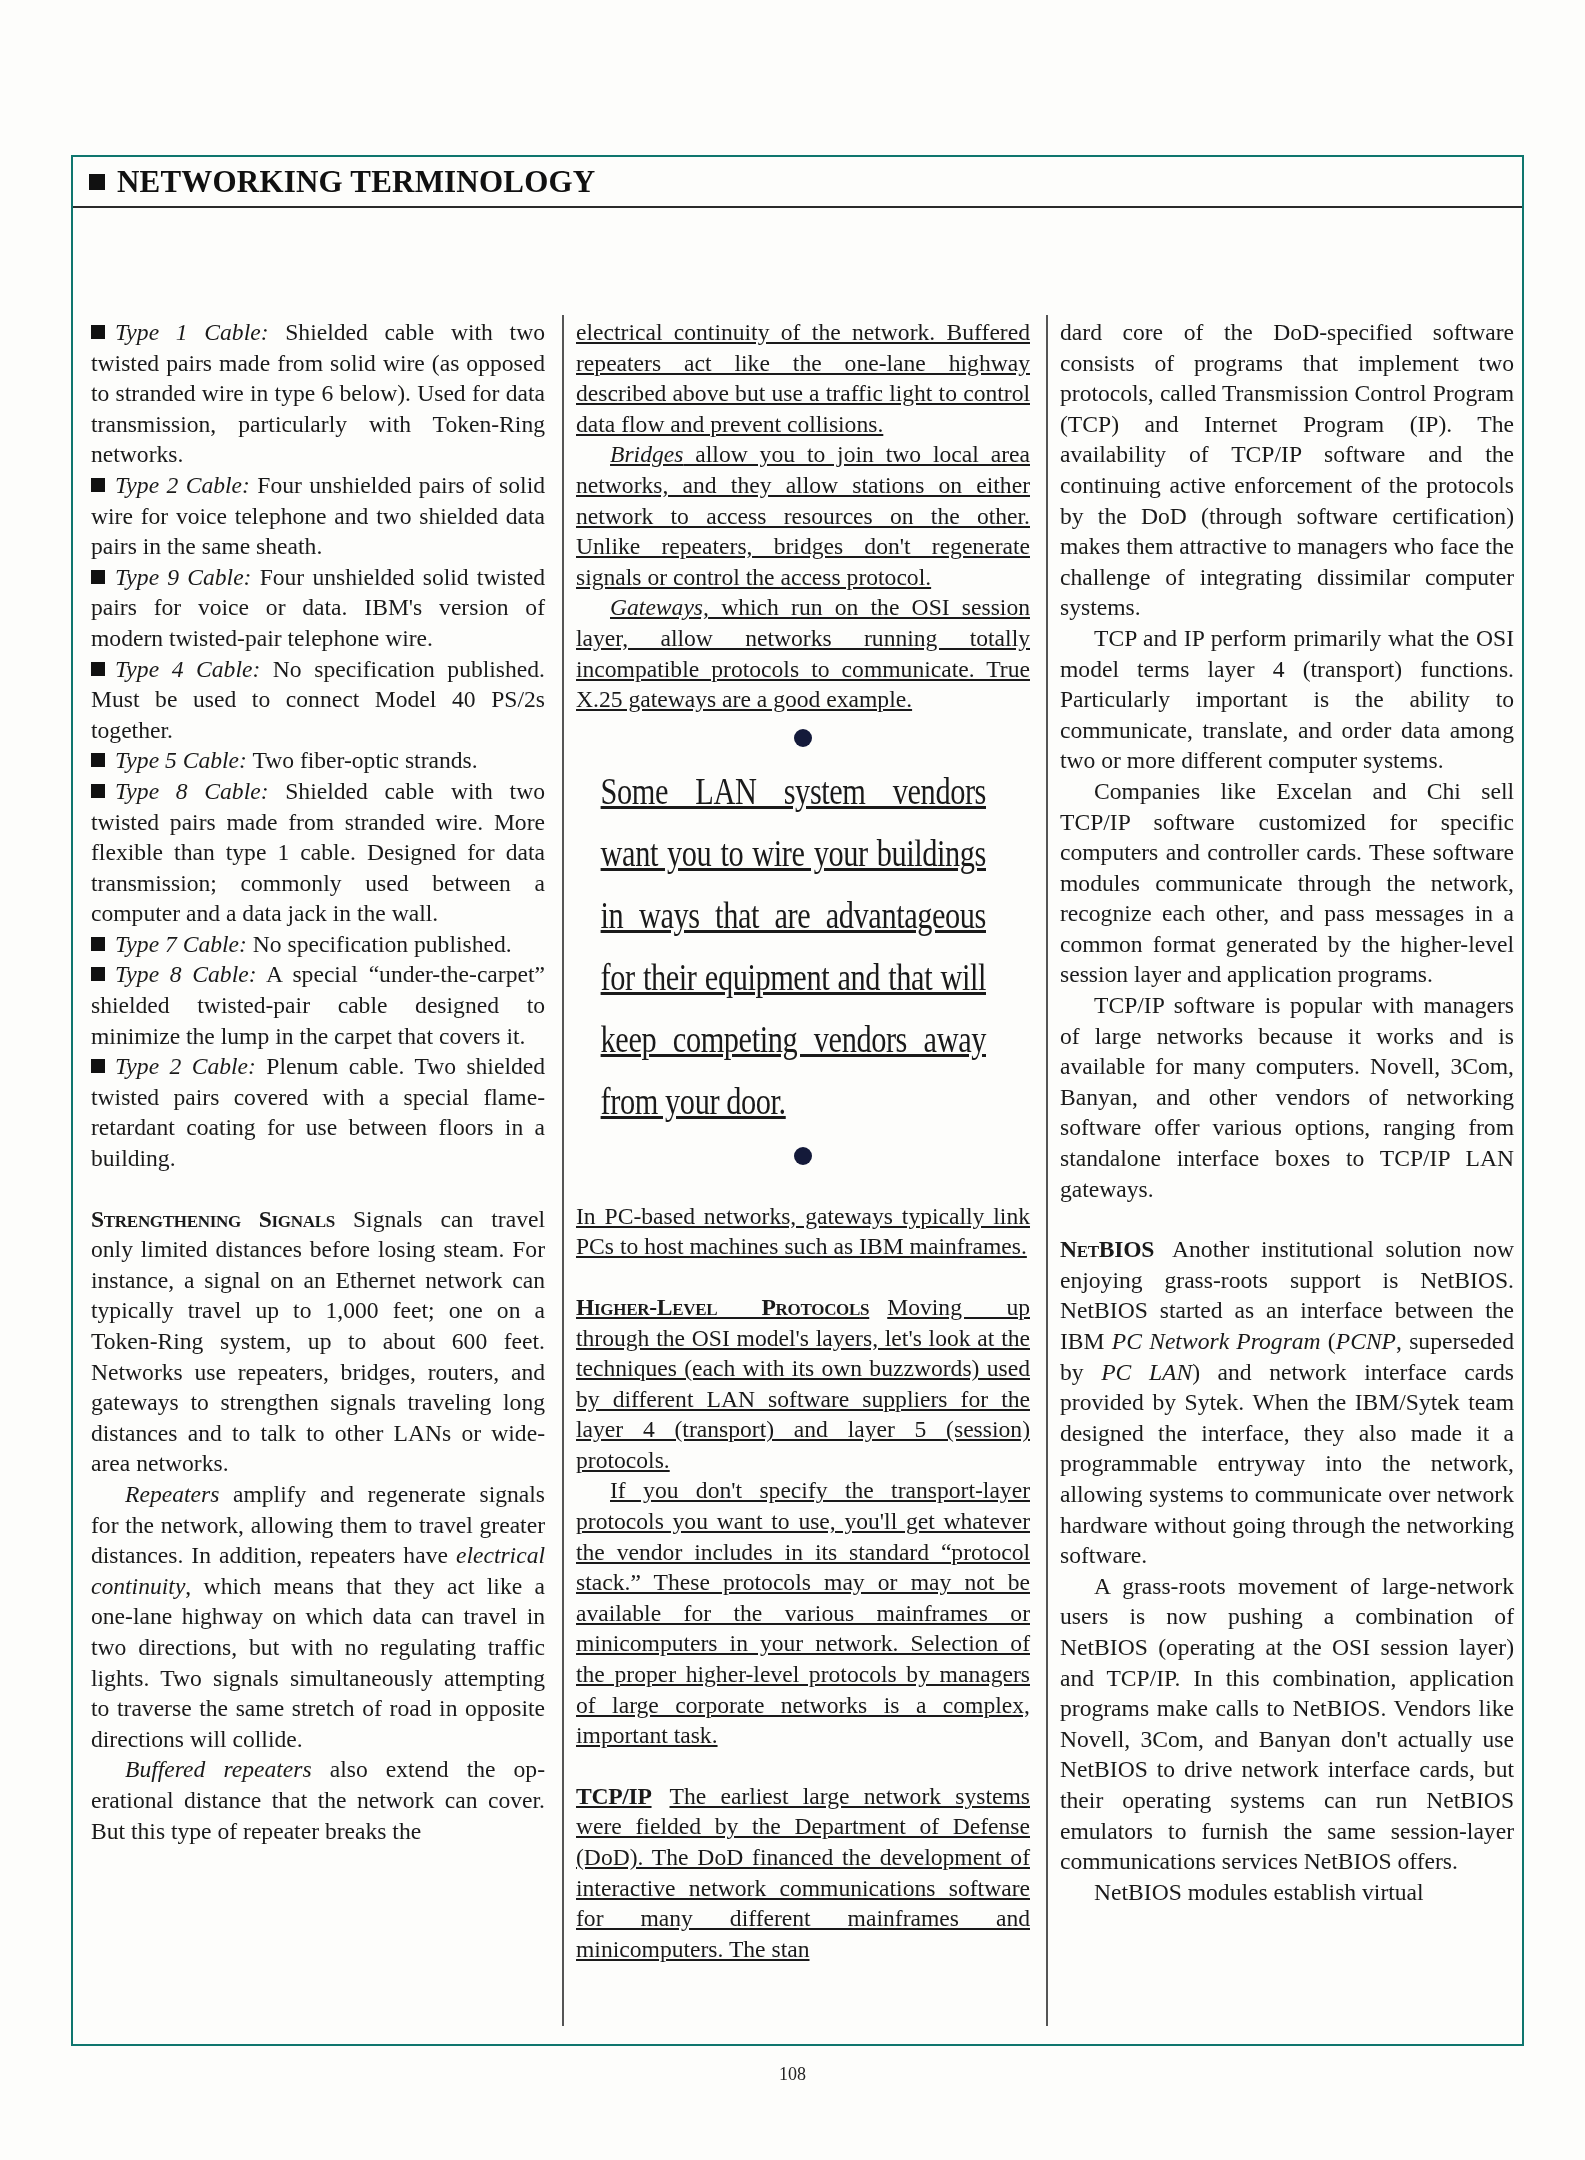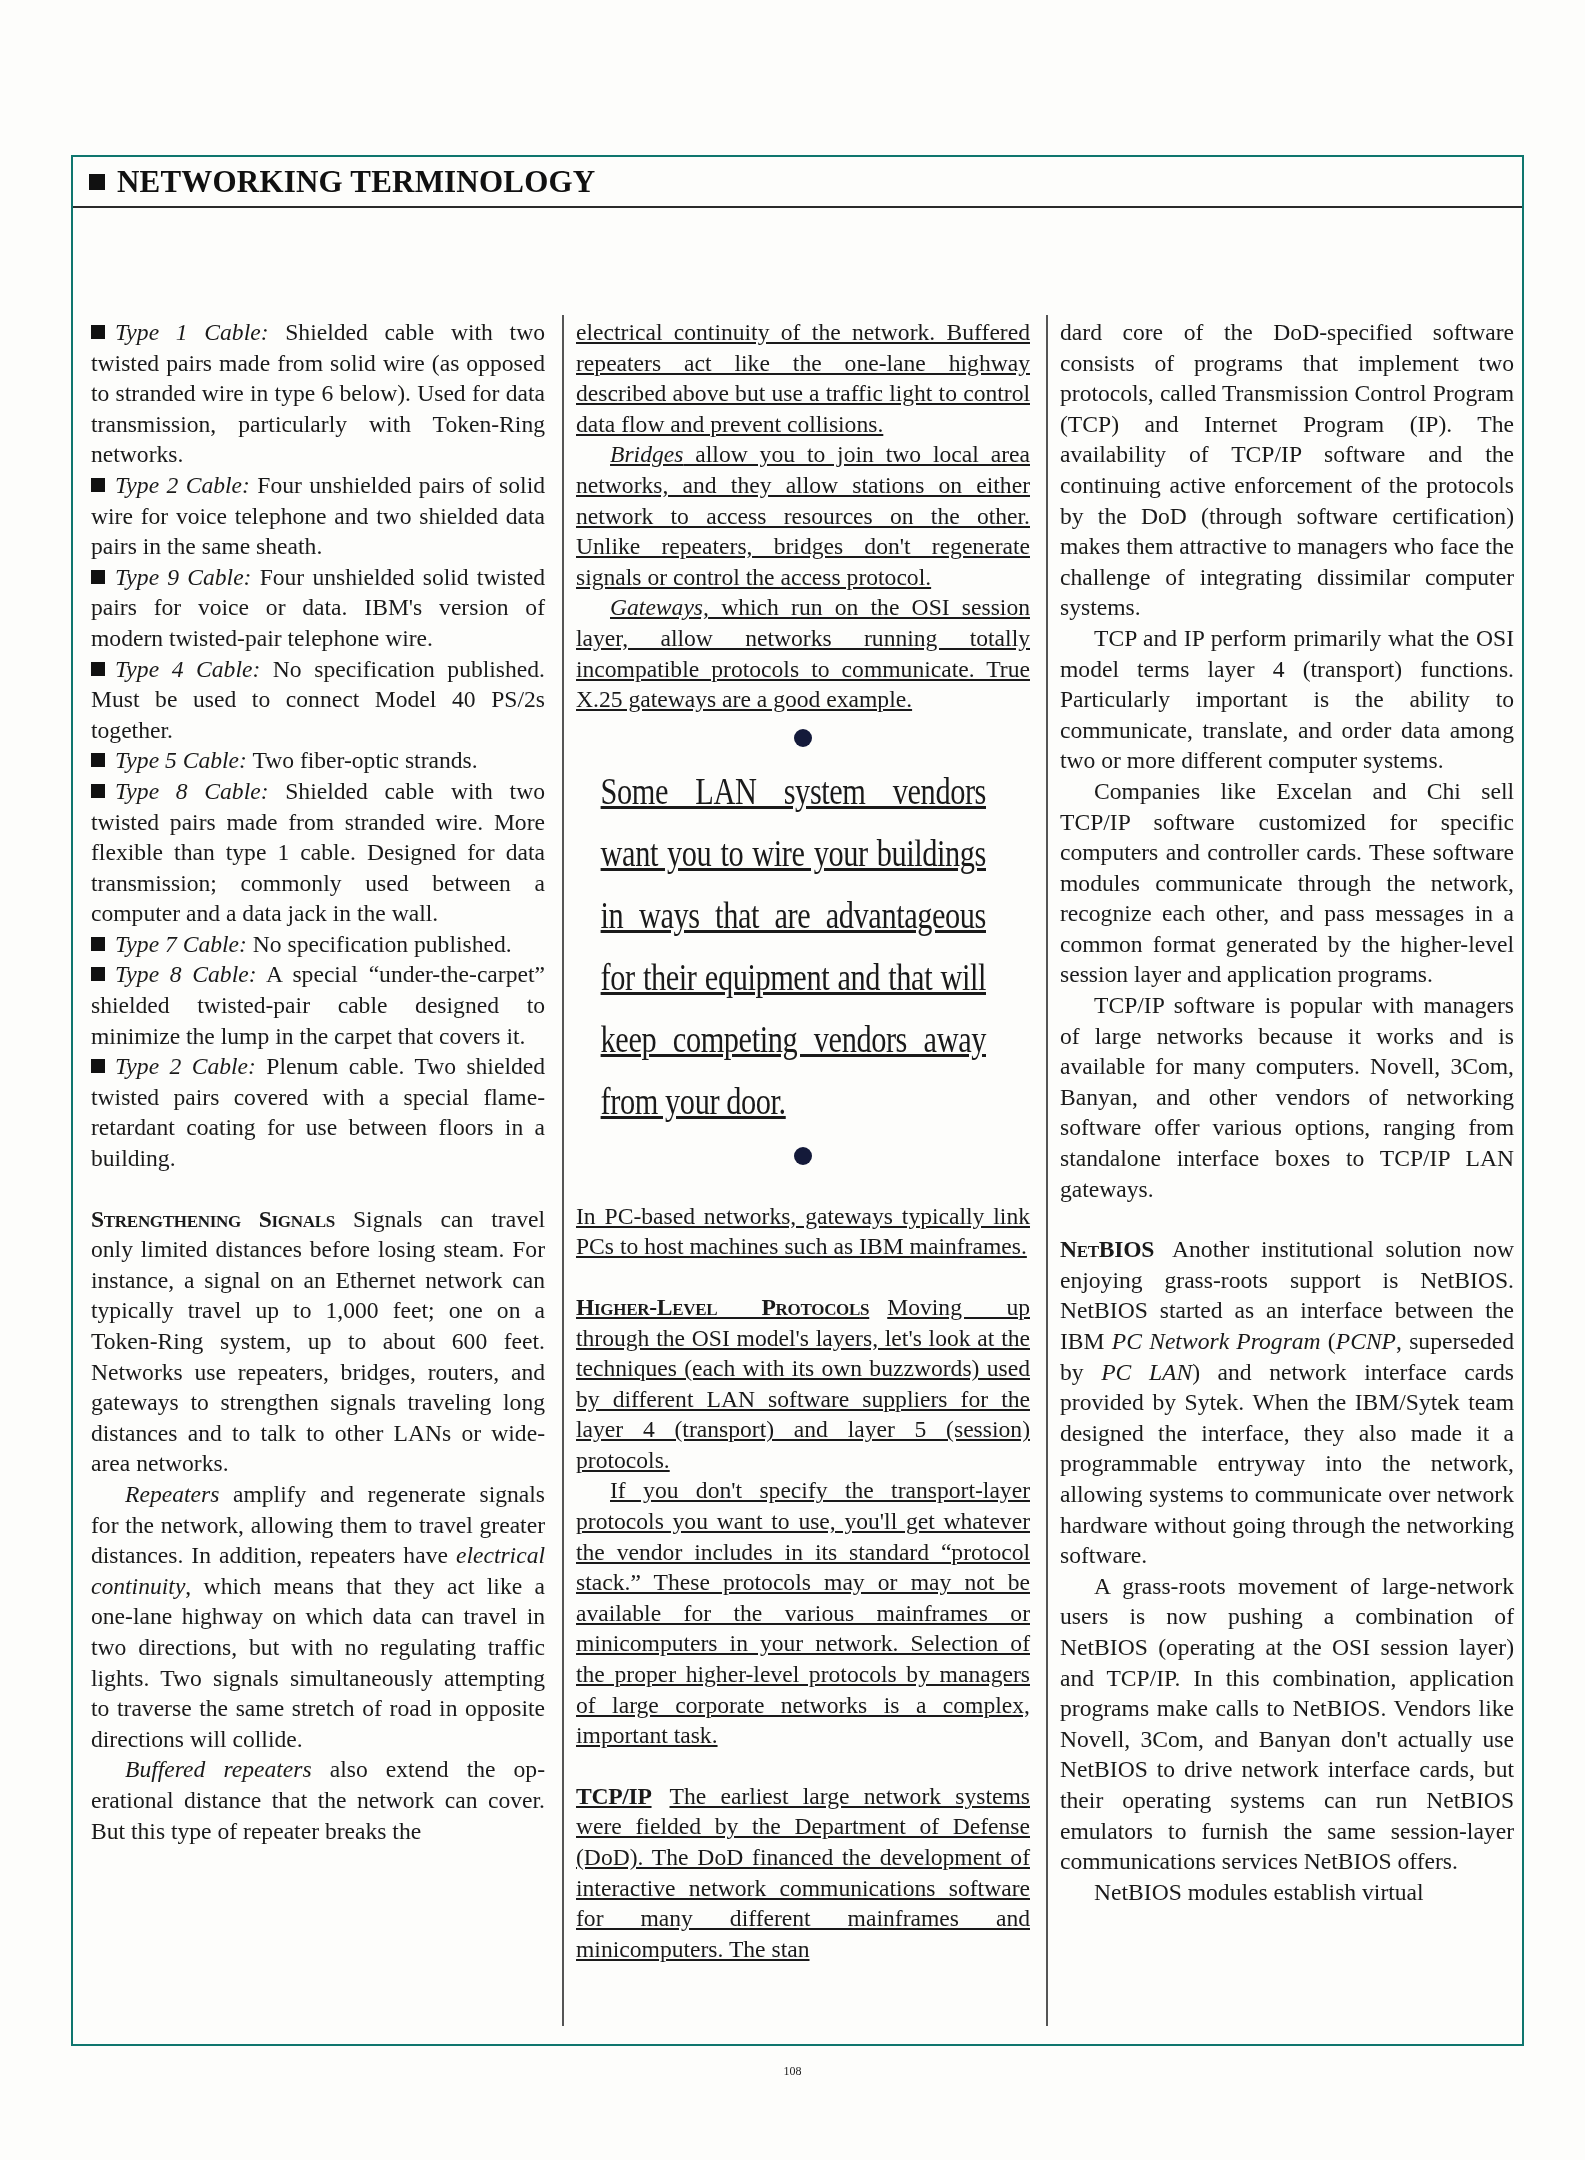--- a/index.html
+++ b/index.html
@@ -82,21 +82,21 @@
   }
   .footer .mag {
     font-family: "Liberation Serif", serif;
     font-size: 20px; letter-spacing: 12px; color: #222;
   }
   .footer .mag .sq {
     display: inline-block; width: 8px; height: 9px; background: #222;
     vertical-align: 2px; margin: 0 10px 0 2px;
   }
   .footer .page {
-    font-size: 12px; color: #222; margin-top: 0px;
+    font-size: 18px; color: #222; margin-top: 0px;
   }
 </style>
 </head>
 <body>
 
 <div class="frame">
   <div class="header">
     <span class="sq"></span>
     <span class="title">NETWORKING TERMINOLOGY</span>
   </div>

